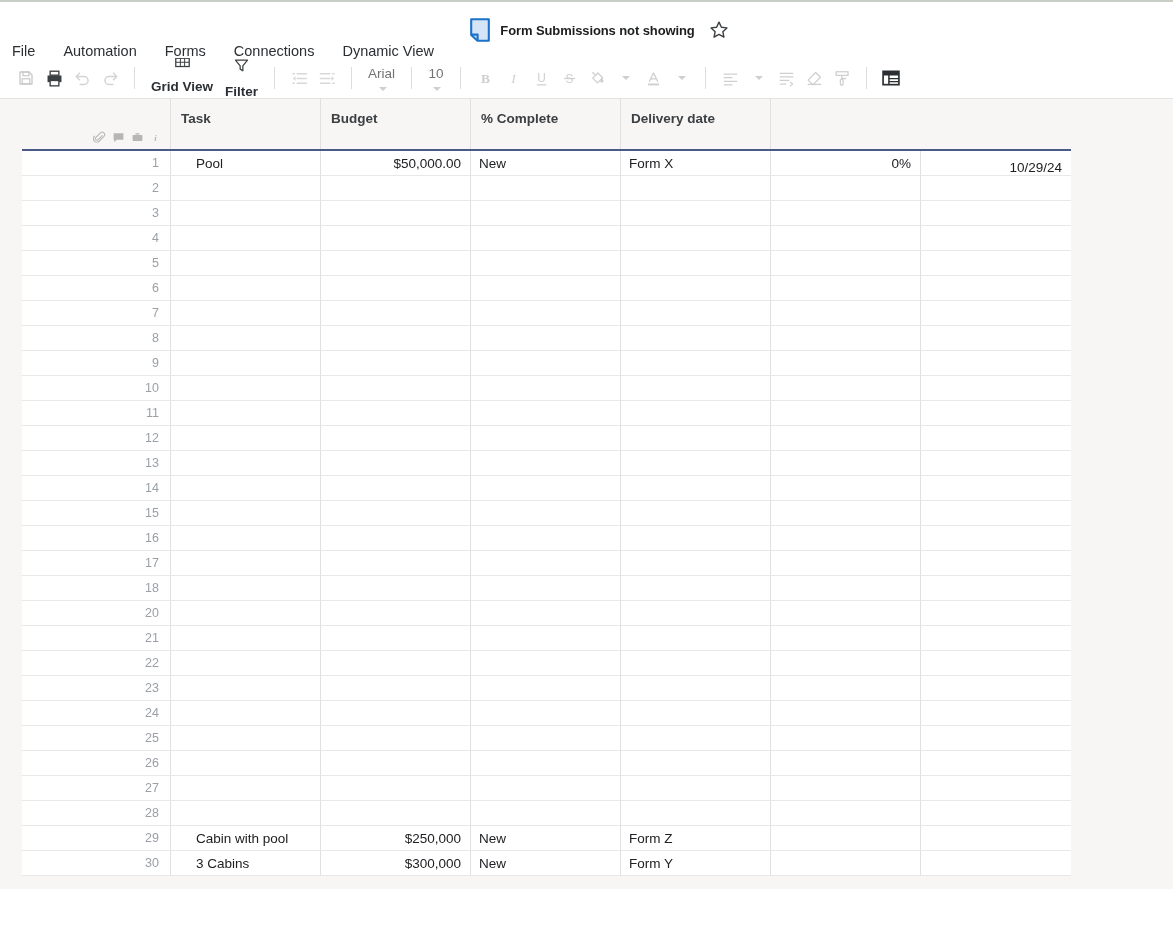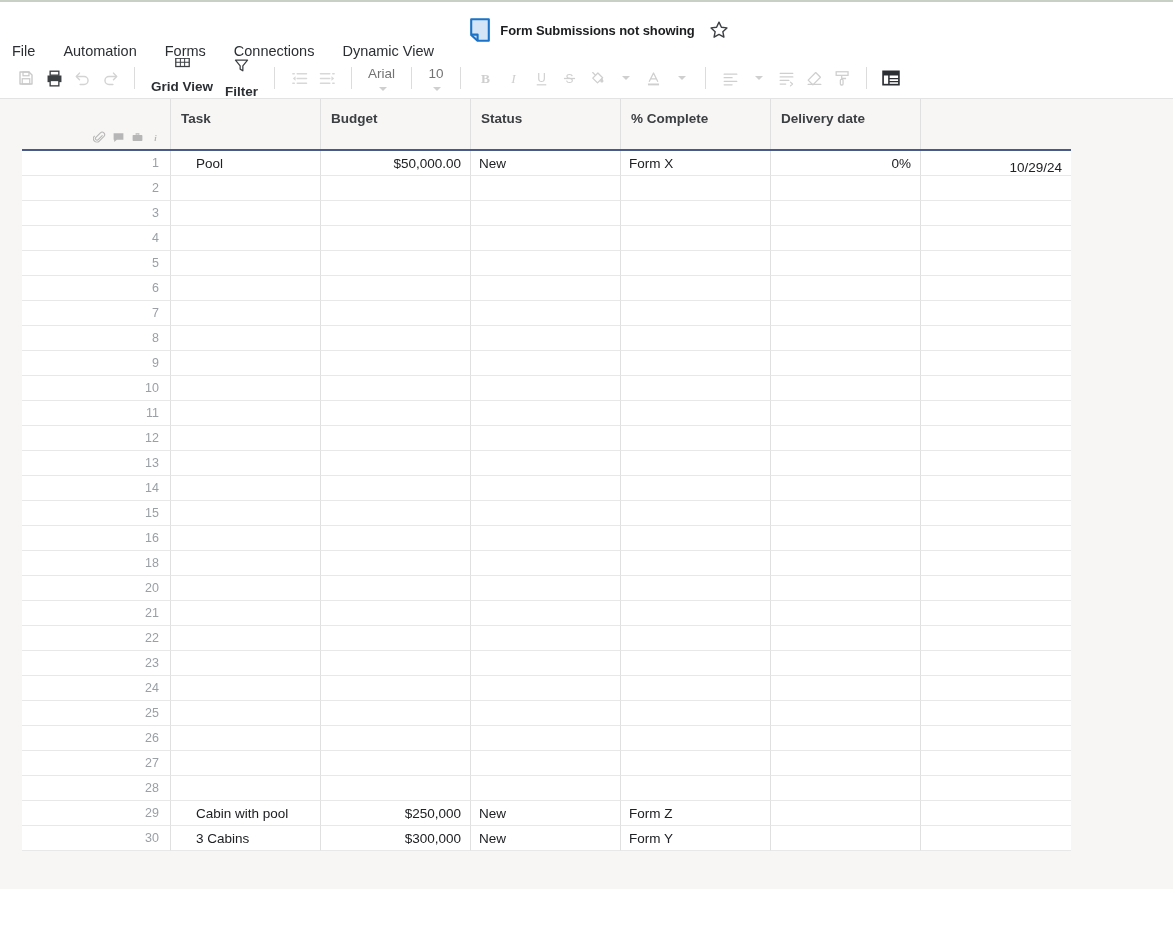--- a/index.html
+++ b/index.html
@@ -440,21 +440,20 @@
           </span>
           <span>
             <svg width="11" height="13" viewBox="0 0 24 24">
               <text x="12" y="19" text-anchor="middle" font-family="Liberation Serif, serif" font-style="italic" font-size="19" fill="#b6b6b6">i</text>
             </svg>
           </span>
         </div>
       </div>
       <div class="hcell w-task">Task</div>
       <div class="hcell w-budget">Budget</div>
-      <div class="hcell w-status">Status</div>
       <div class="hcell w-pct">% Complete</div>
       <div class="hcell w-date">Delivery date</div>
     </div>
 
     <div id="grid-body">
         <div class="row">
           <div class="cell rownum w-rownum">1</div>
           <div class="cell txt w-task">Pool</div>
           <div class="cell num w-budget">$50,000.00</div>
           <div class="cell w-status">New</div>
@@ -591,20 +590,29 @@
         <div class="row">
           <div class="cell rownum w-rownum">16</div>
           <div class="cell txt w-task"></div>
           <div class="cell num w-budget"></div>
           <div class="cell w-status"></div>
           <div class="cell w-intake"></div>
           <div class="cell num w-pct"></div>
           <div class="cell num w-date last"></div>
         </div>
         <div class="row">
+          <div class="cell rownum w-rownum">17</div>
+          <div class="cell txt w-task"></div>
+          <div class="cell num w-budget"></div>
+          <div class="cell w-status"></div>
+          <div class="cell w-intake"></div>
+          <div class="cell num w-pct"></div>
+          <div class="cell num w-date last"></div>
+        </div>
+        <div class="row">
           <div class="cell rownum w-rownum">18</div>
           <div class="cell txt w-task"></div>
           <div class="cell num w-budget"></div>
           <div class="cell w-status"></div>
           <div class="cell w-intake"></div>
           <div class="cell num w-pct"></div>
           <div class="cell num w-date last"></div>
         </div>
         <div class="row">
           <div class="cell rownum w-rownum">20</div>

